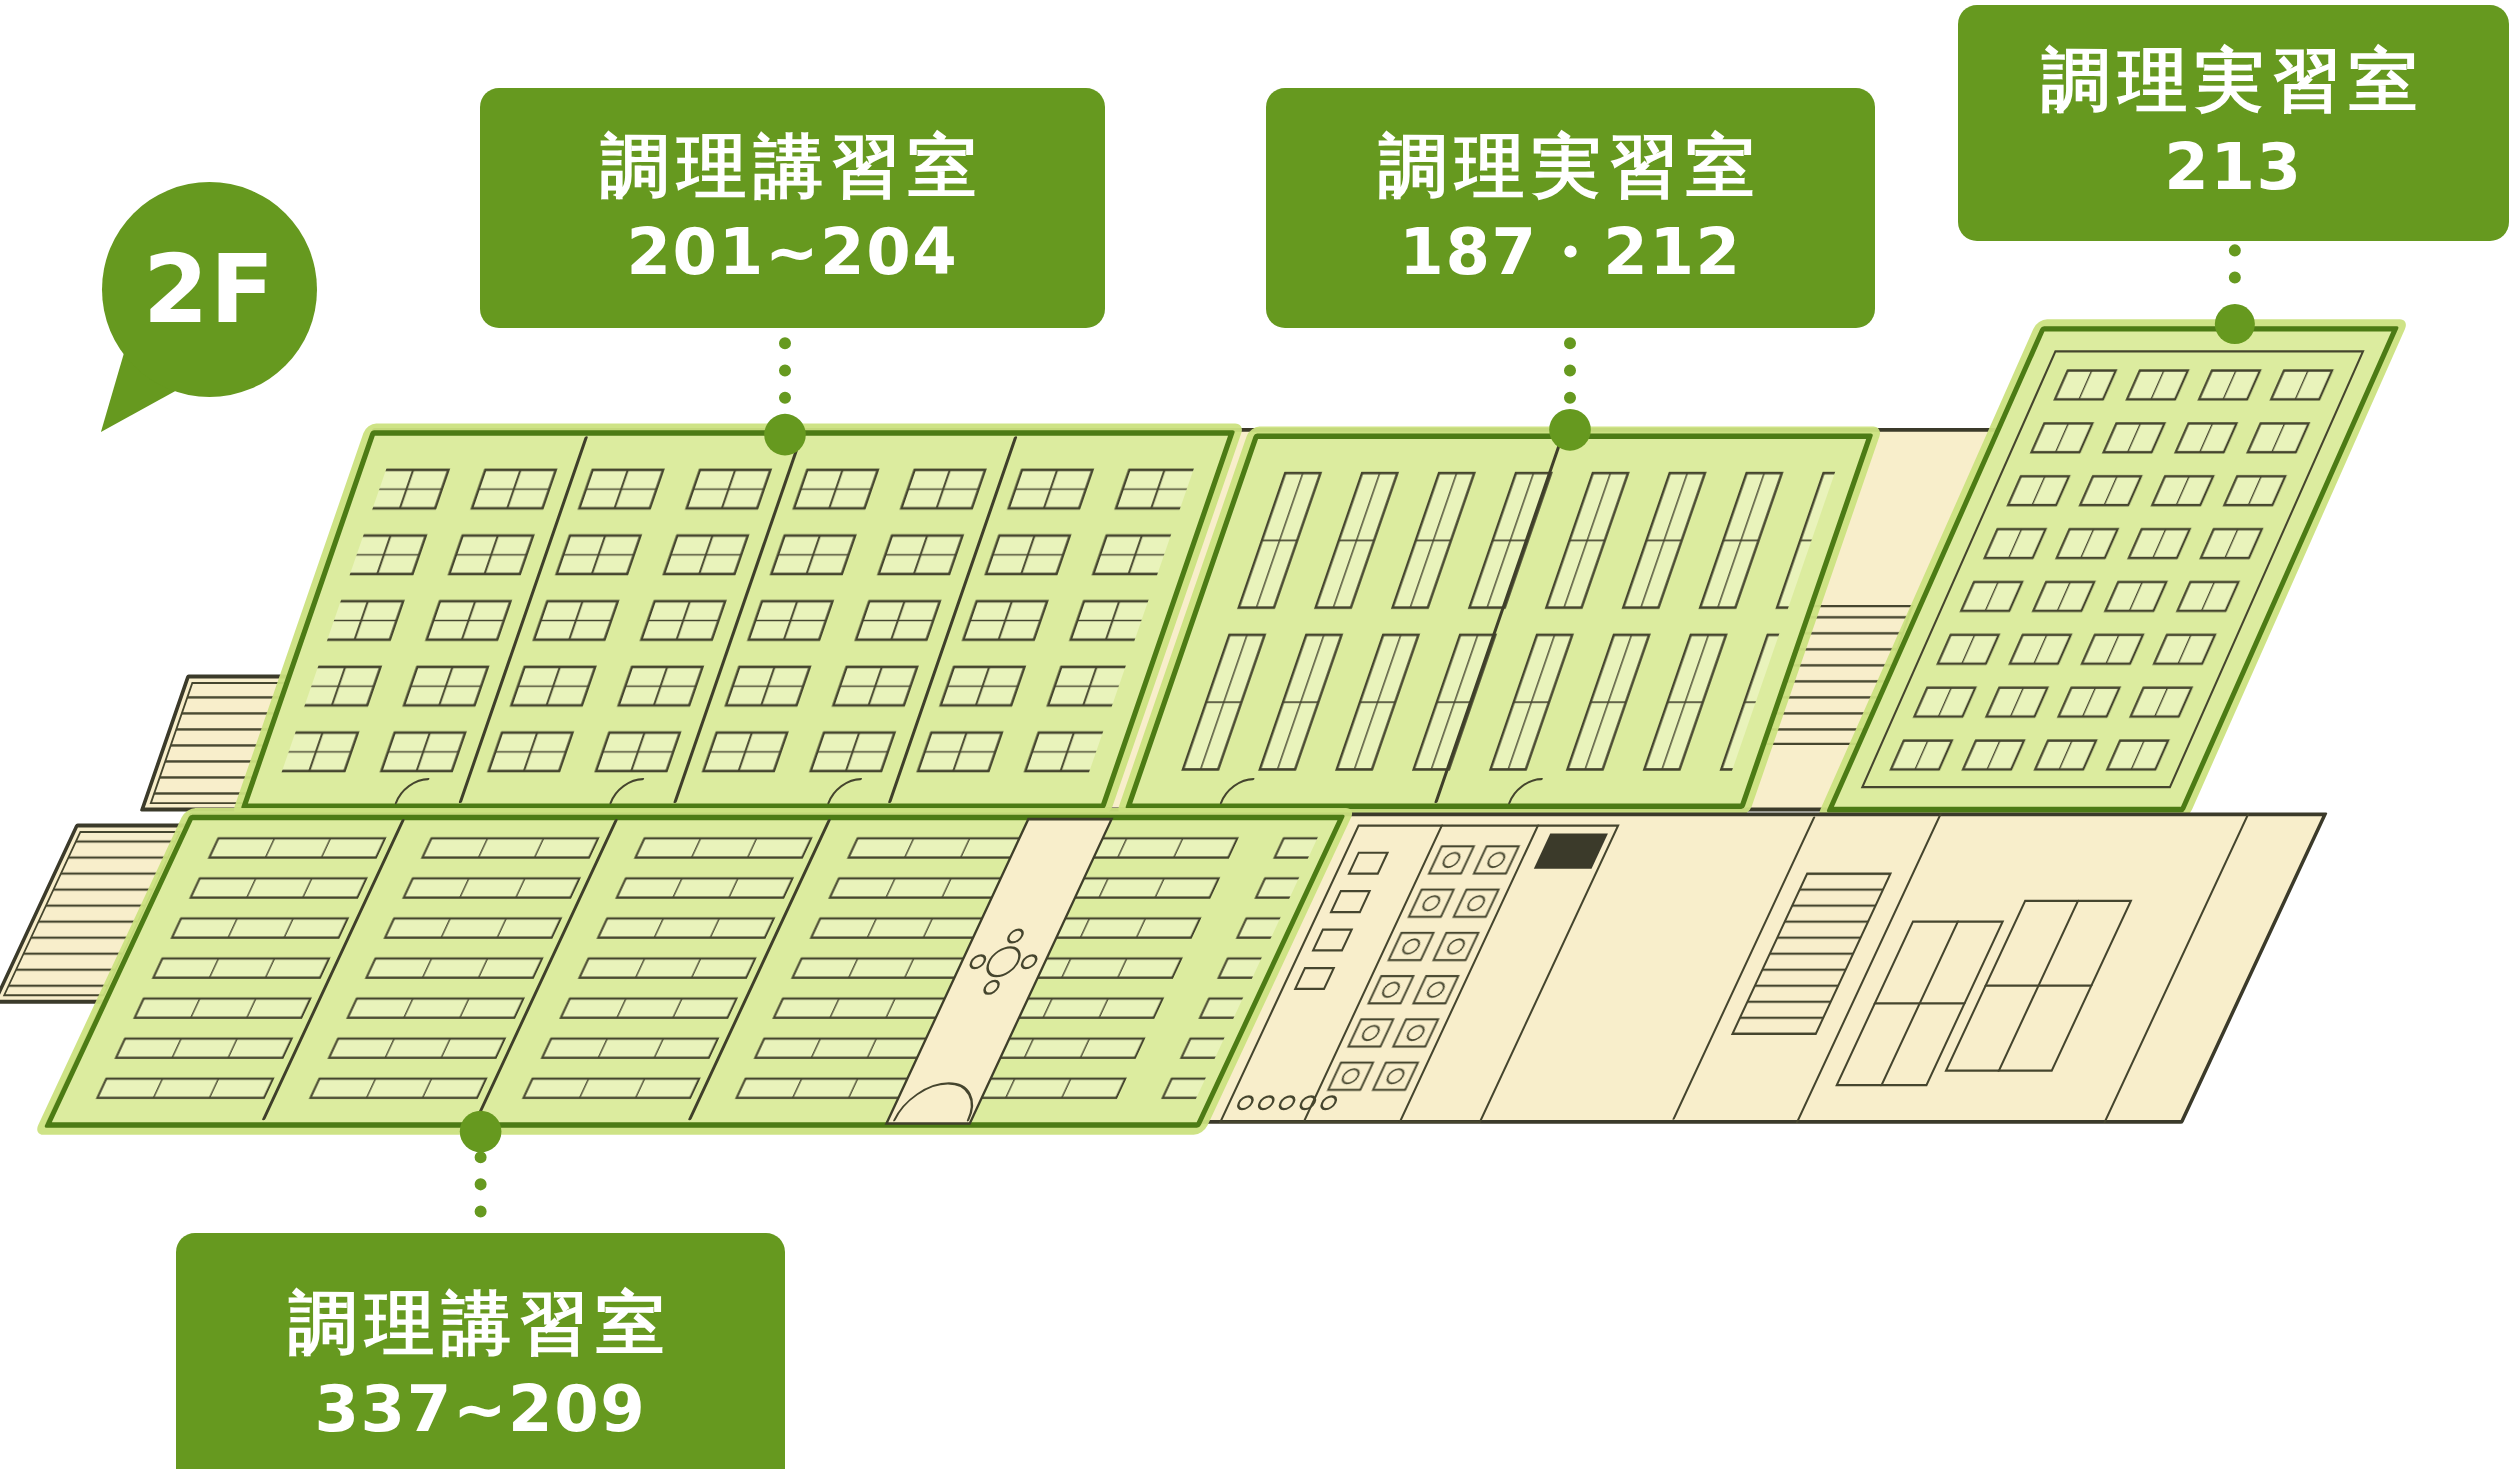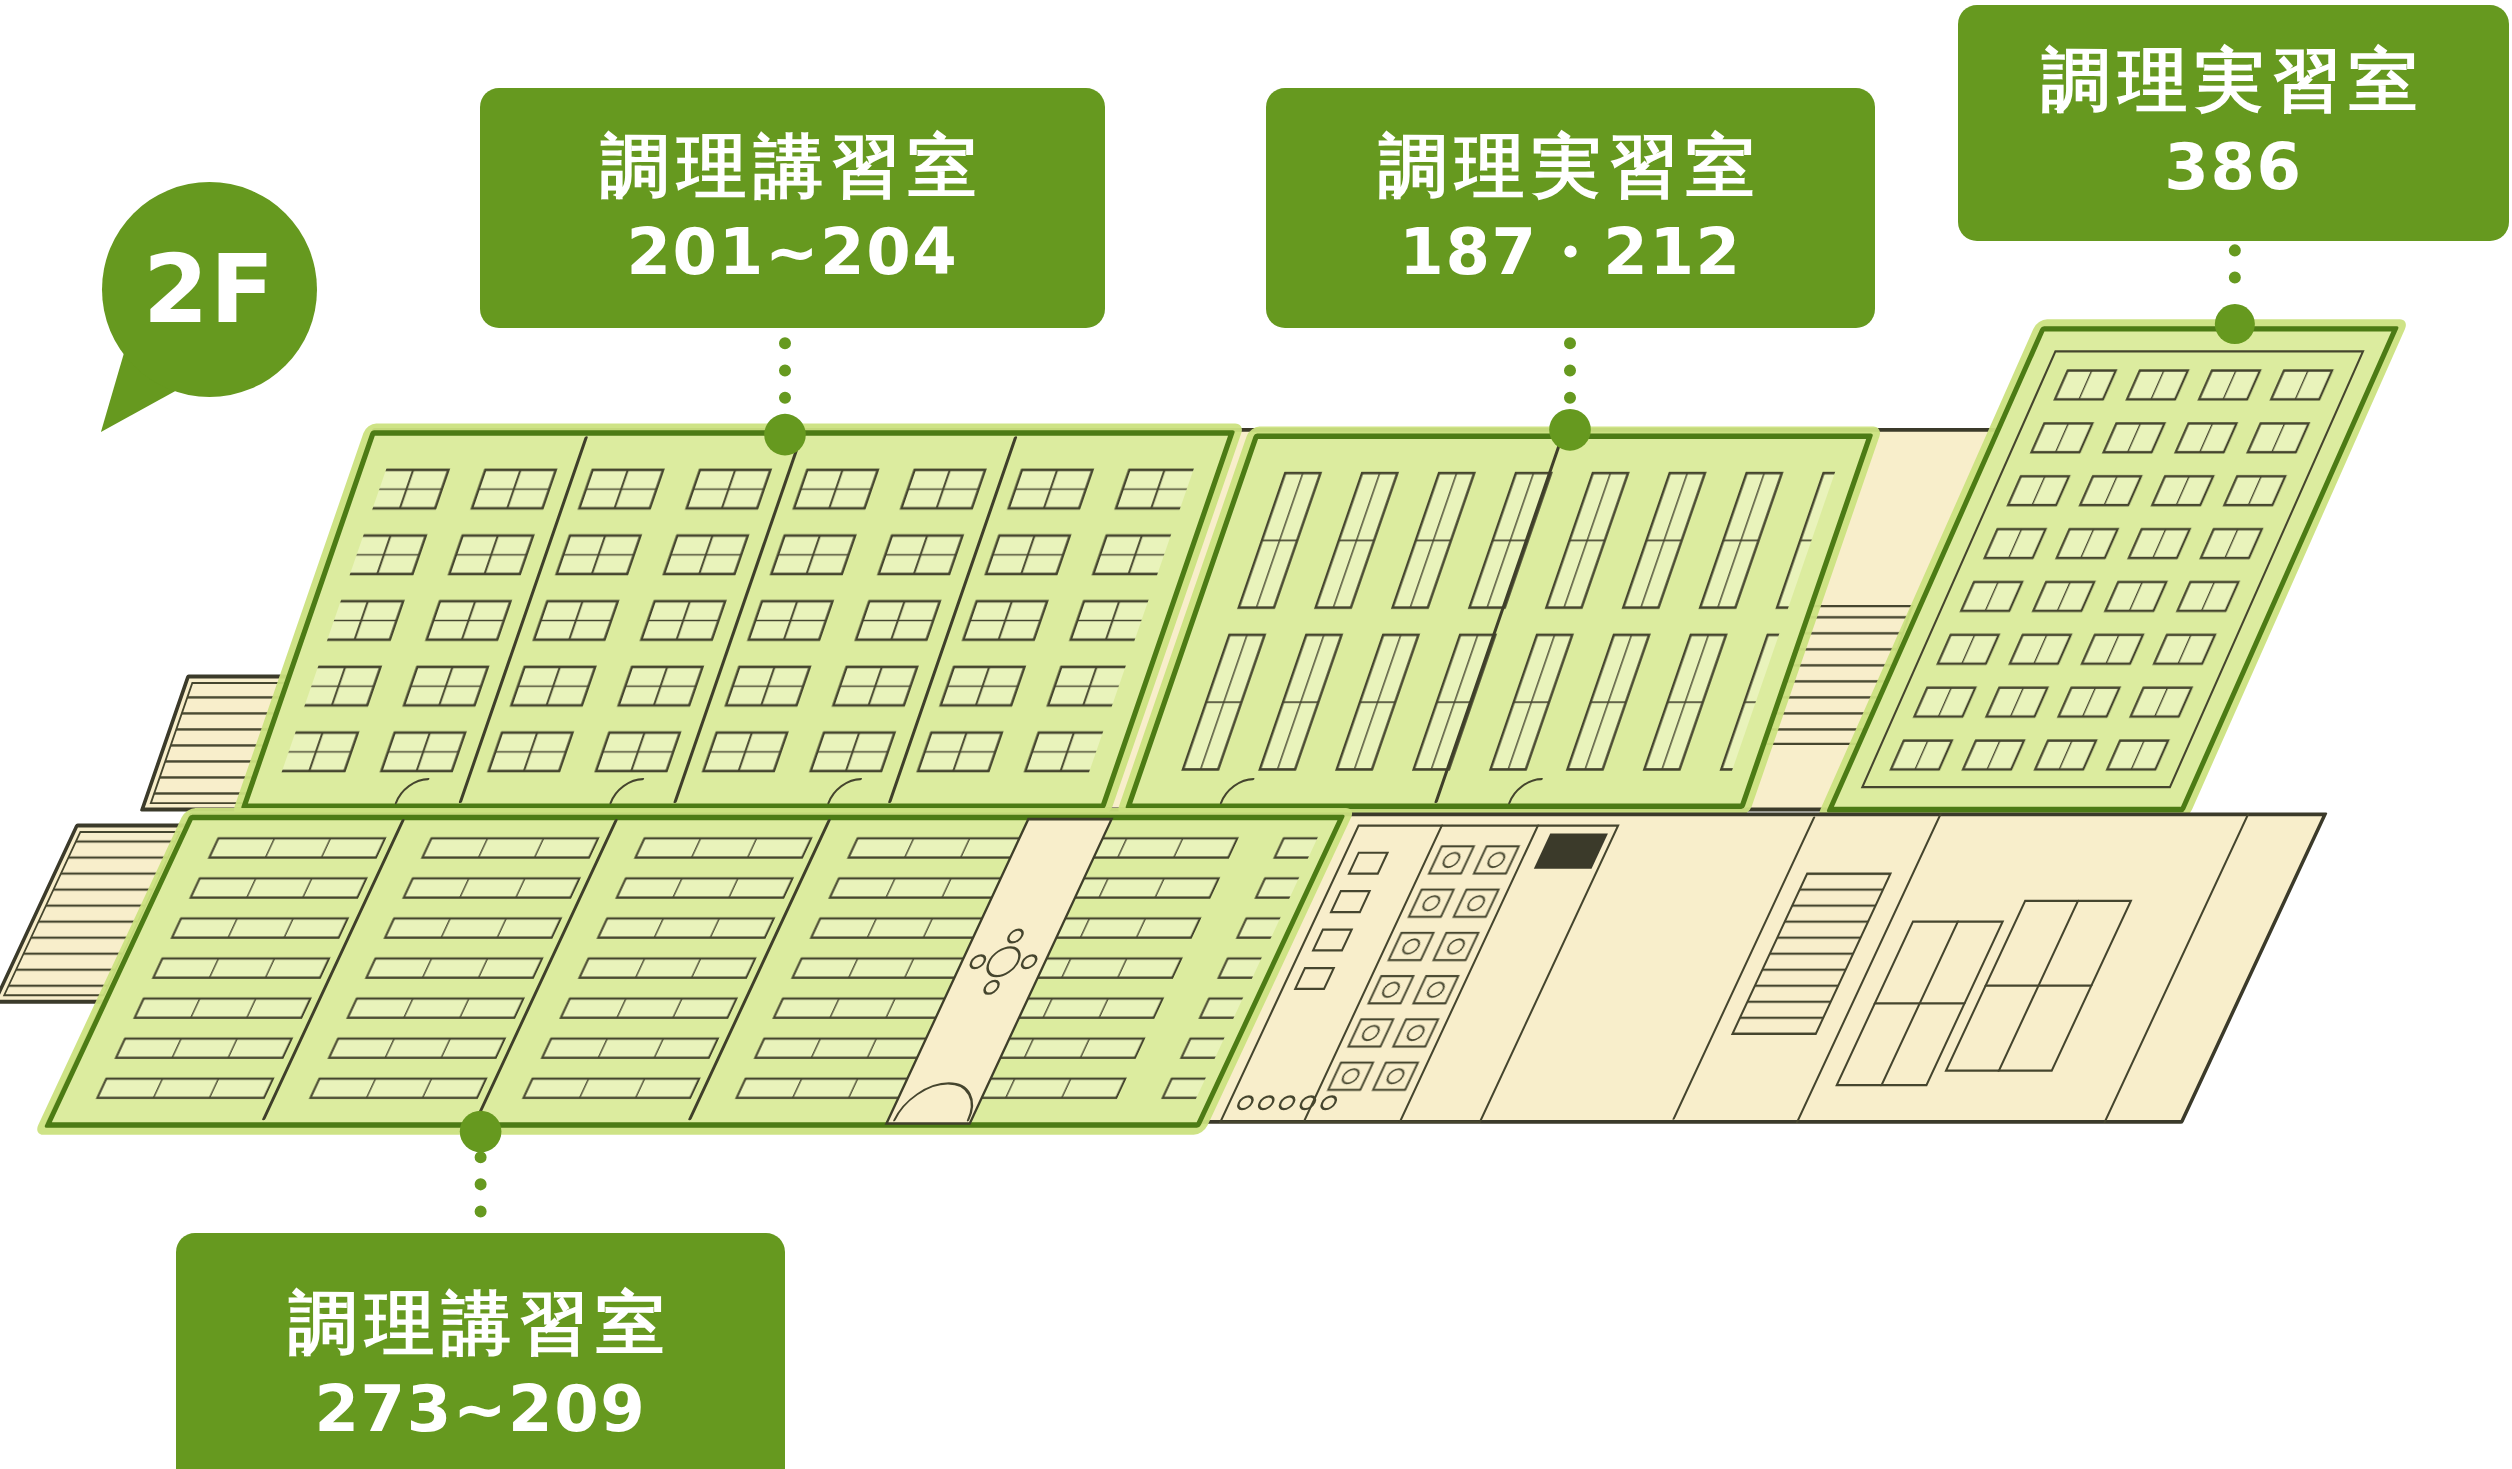--- a/index.html
+++ b/index.html
@@ -188,19 +188,19 @@
 <div class="label-box" id="lb1">
   <div class="lb-title">調理講習室</div>
   <div class="lb-num">201~204</div>
 </div>
 <div class="label-box" id="lb2">
   <div class="lb-title">調理実習室</div>
   <div class="lb-num">187・212</div>
 </div>
 <div class="label-box" id="lb3">
   <div class="lb-title">調理実習室</div>
-  <div class="lb-num">386</div>
+  <div class="lb-num">213</div>
 </div>
 <div class="label-box" id="lb4">
   <div class="lb-title">調理講習室</div>
-  <div class="lb-num">273~209</div>
+  <div class="lb-num">337~209</div>
 </div>
 
 
 </body></html>

